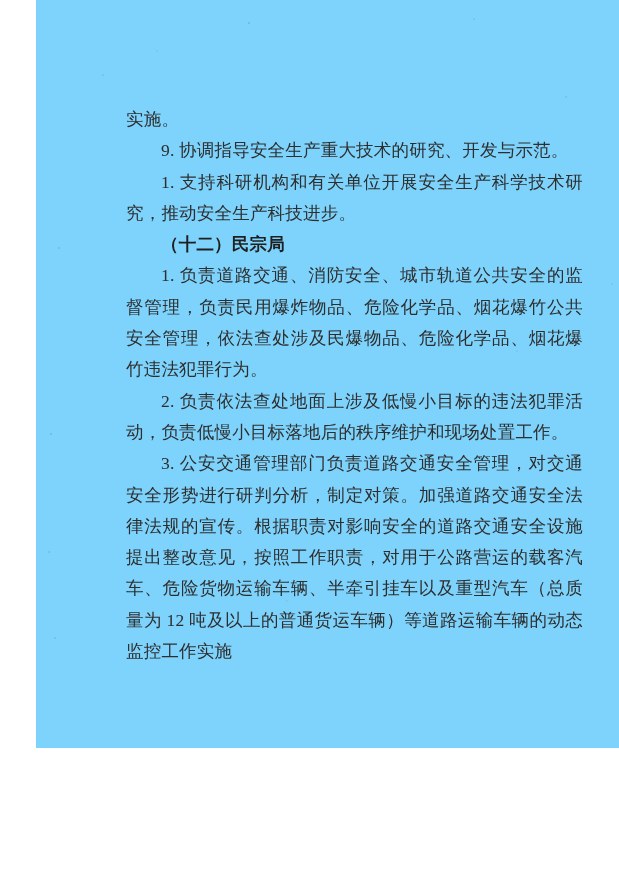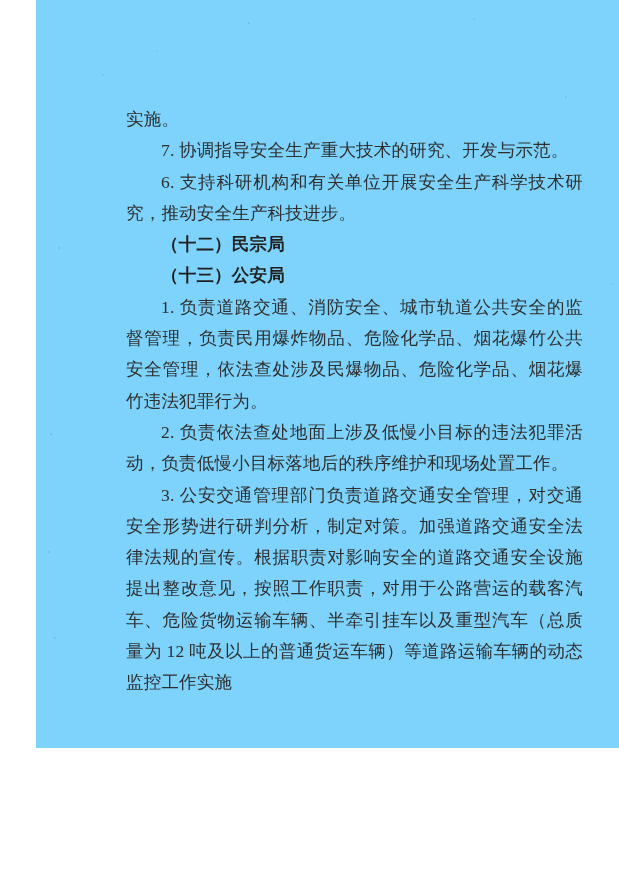--- a/index.html
+++ b/index.html
@@ -82,23 +82,22 @@
       480px 350px 0 rgba(135,135,135,0.15),
       250px 600px 0 rgba(135,135,135,0.15);
   }
 </style>
 </head>
 <body>
 
 <div class="page">
   <main class="text-block">
       <p class="continuation">实施。</p>
-      <p class="item">7. 协调指导安全生产重大技术的研究、开发与示范。</p>
-      <p class="item">6. 支持科研机构和有关单位开展安全生产科学技术研究，推动安全生产科技进步。</p>
+      <p class="item">9. 协调指导安全生产重大技术的研究、开发与示范。</p>
+      <p class="item">1. 支持科研机构和有关单位开展安全生产科学技术研究，推动安全生产科技进步。</p>
       <p class="heading">（十二）民宗局</p>
-      <p class="heading">（十三）公安局</p>
       <p class="item">1. 负责道路交通、消防安全、城市轨道公共安全的监督管理，负责民用爆炸物品、危险化学品、烟花爆竹公共安全管理，依法查处涉及民爆物品、危险化学品、烟花爆竹违法犯罪行为。</p>
       <p class="item">2. 负责依法查处地面上涉及低慢小目标的违法犯罪活动，负责低慢小目标落地后的秩序维护和现场处置工作。</p>
       <p class="item">3. 公安交通管理部门负责道路交通安全管理，对交通安全形势进行研判分析，制定对策。加强道路交通安全法律法规的宣传。根据职责对影响安全的道路交通安全设施提出整改意见，按照工作职责，对用于公路营运的载客汽车、危险货物运输车辆、半牵引挂车以及重型汽车（总质量为 12 吨及以上的普通货运车辆）等道路运输车辆的动态监控工作实施</p>
     </main>
   <div class="page-number">— 11 —</div>
   <div class="noise"></div>
 </div>
 
 </body></html>

